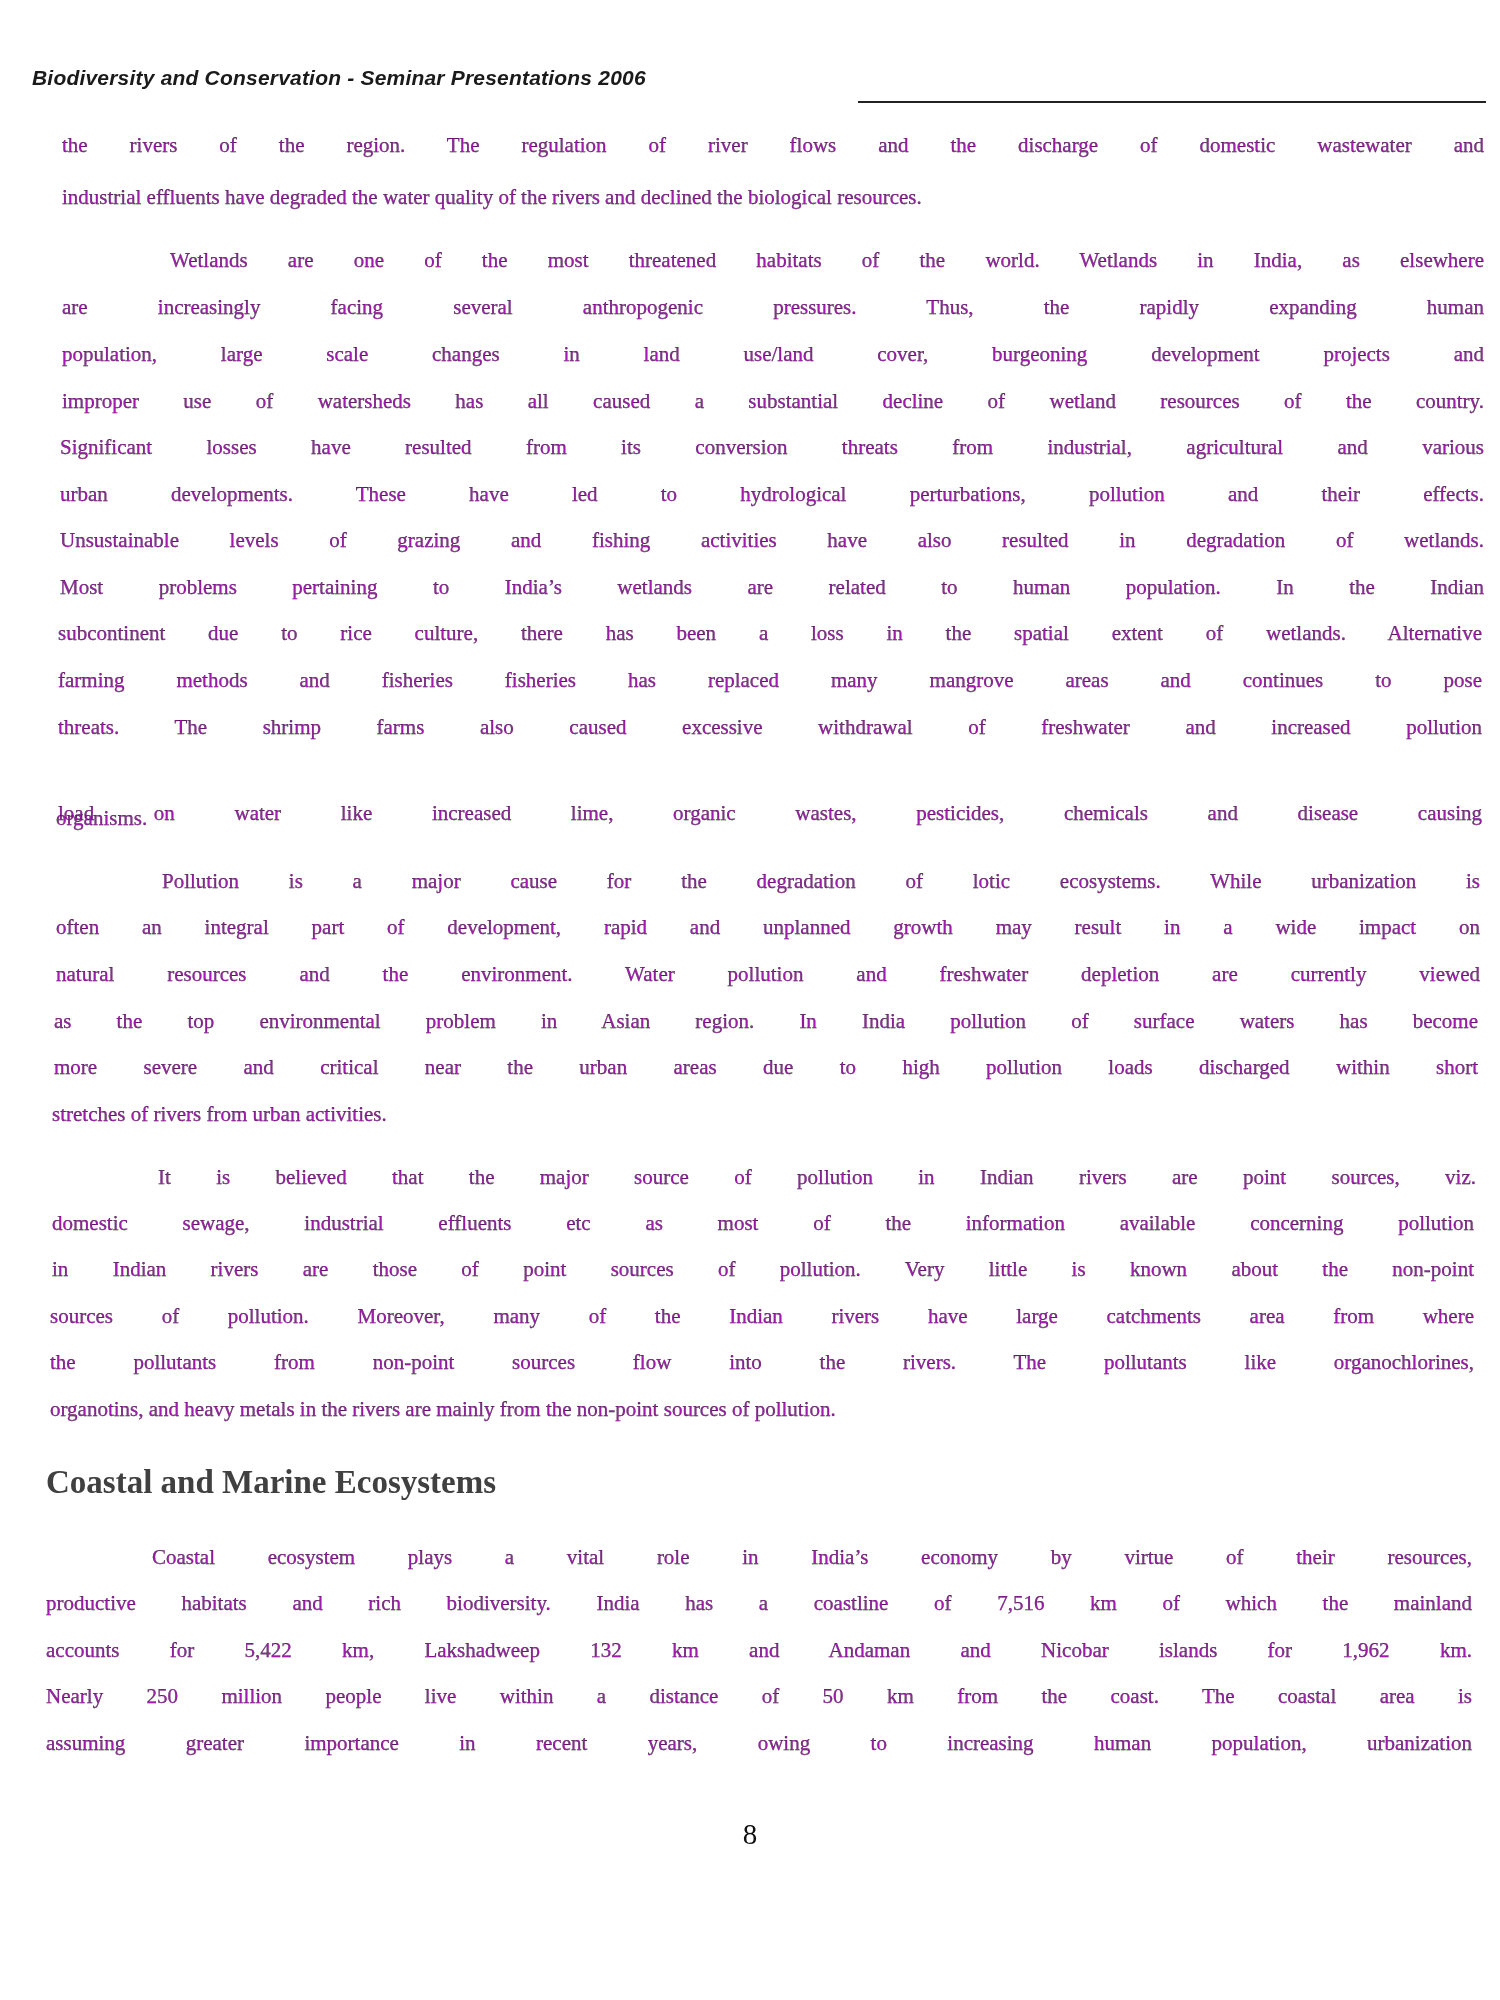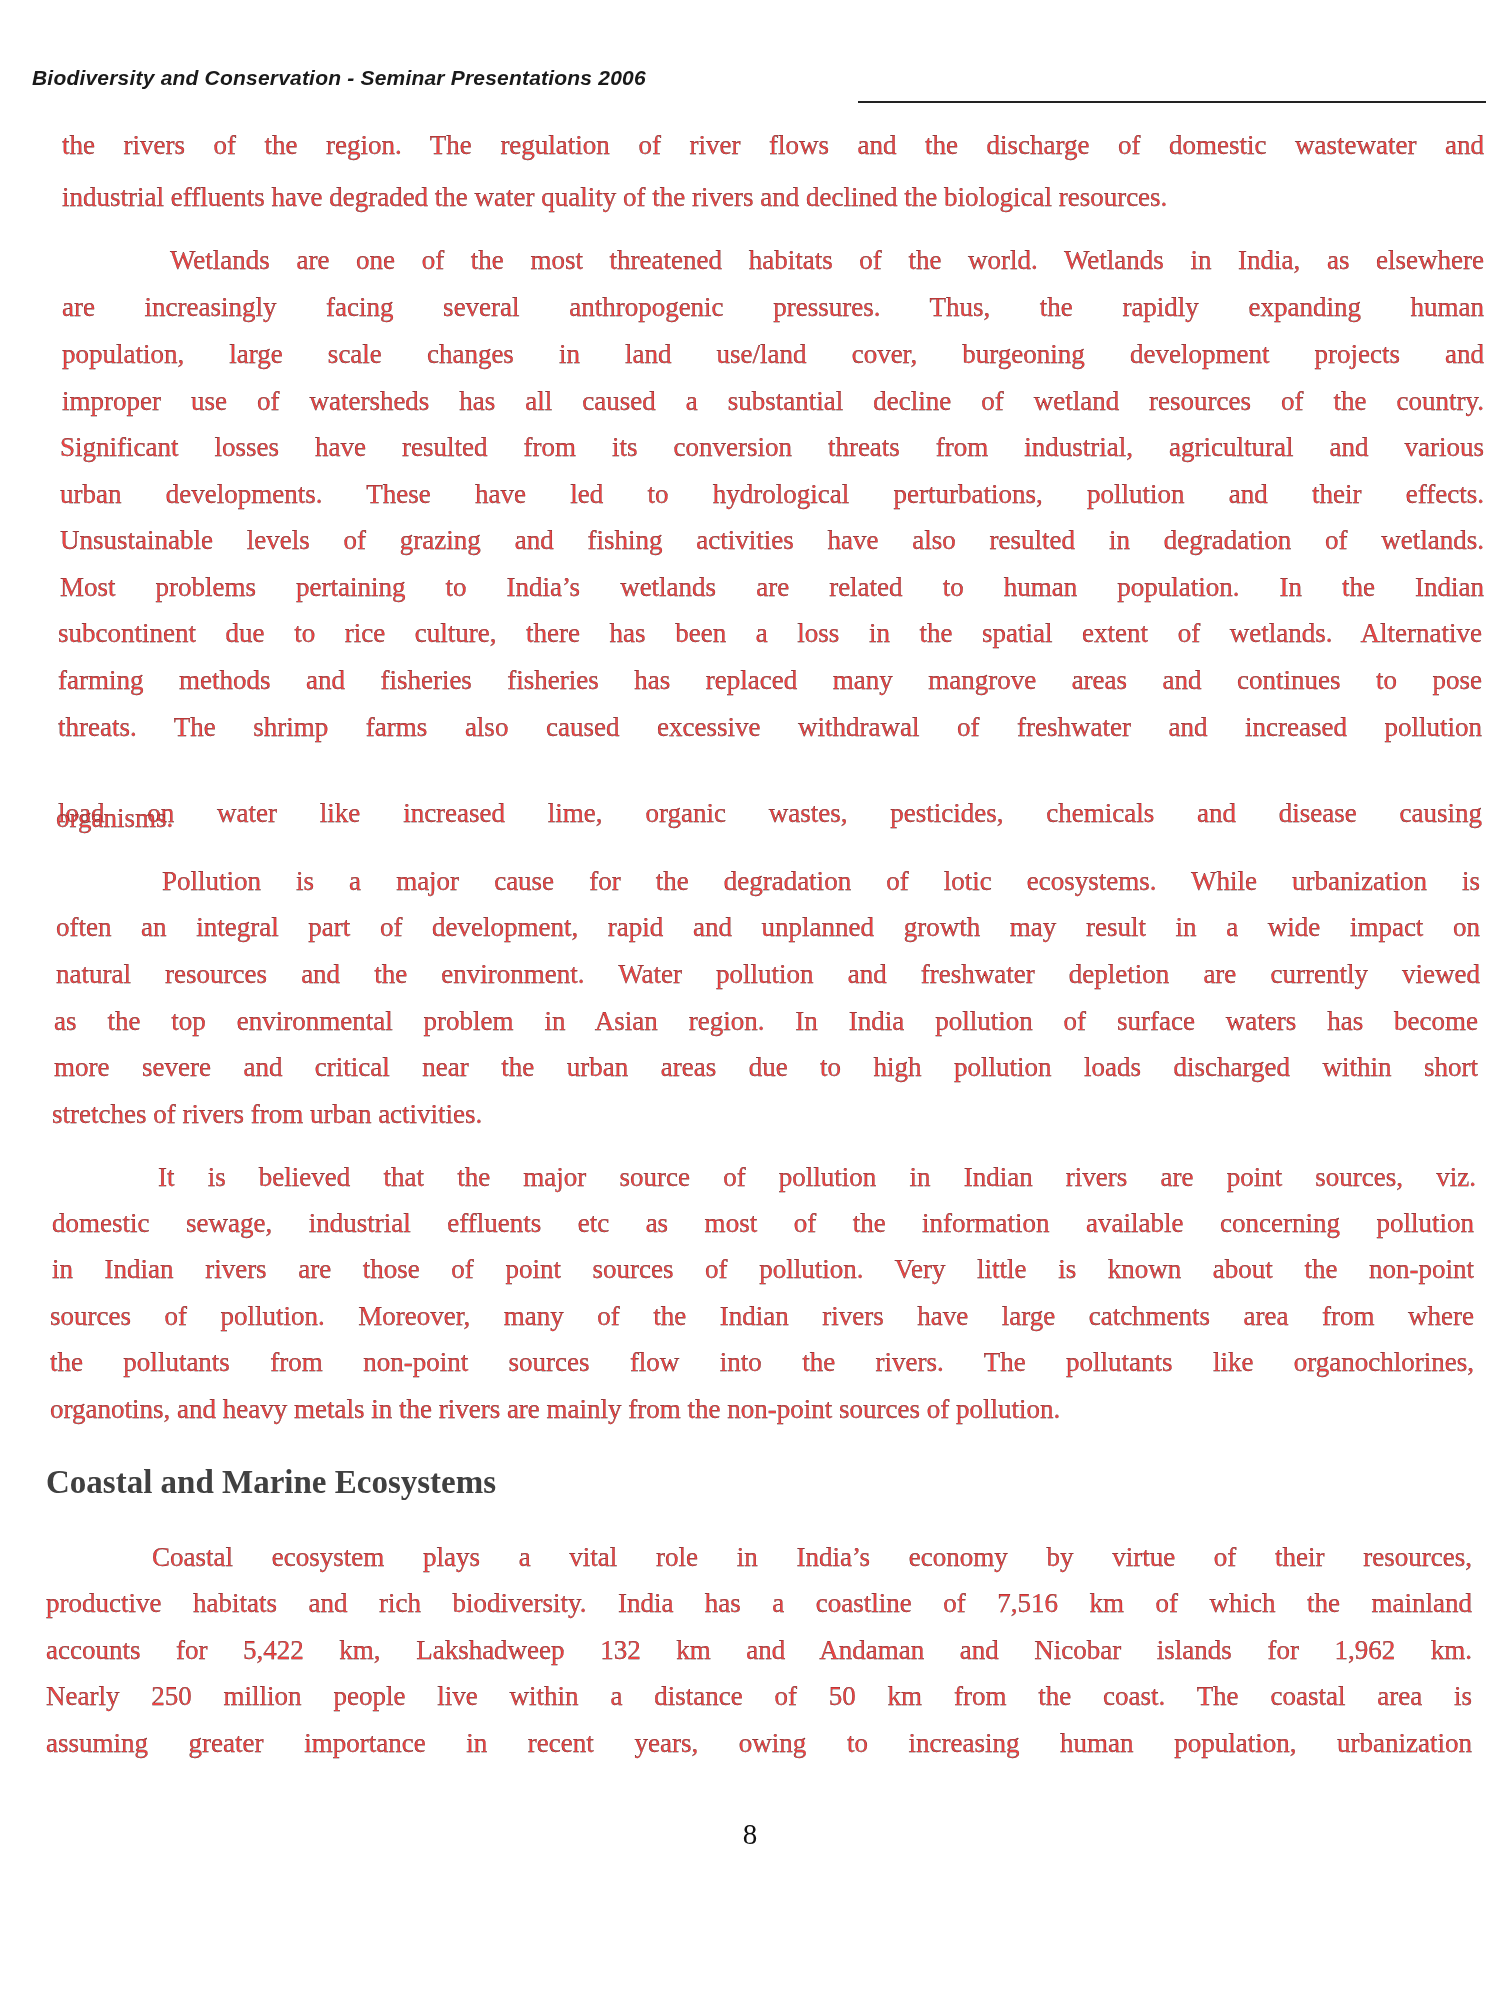--- a/index.html
+++ b/index.html
@@ -36,27 +36,27 @@
     }
     .page-body {
       position: absolute;
       left: 0;
       top: 0;
       width: 1500px;
     }
     .line {
       position: absolute;
       font-family: "Liberation Serif", serif;
-      font-size: 27px;
+      font-size: 21px;
       line-height: 34px;
       height: 34px;
       white-space: nowrap;
       text-align: justify;
       text-align-last: justify;
-      color: #ef4444;
+      color: #a21caf;
       -webkit-text-stroke: 0.25px #141414;
     }
     .line.last {
       text-align-last: left;
     }
     .section-heading {
       position: absolute;
       left: 46px;
       top: 1462px;
       font-family: "Liberation Serif", serif;

